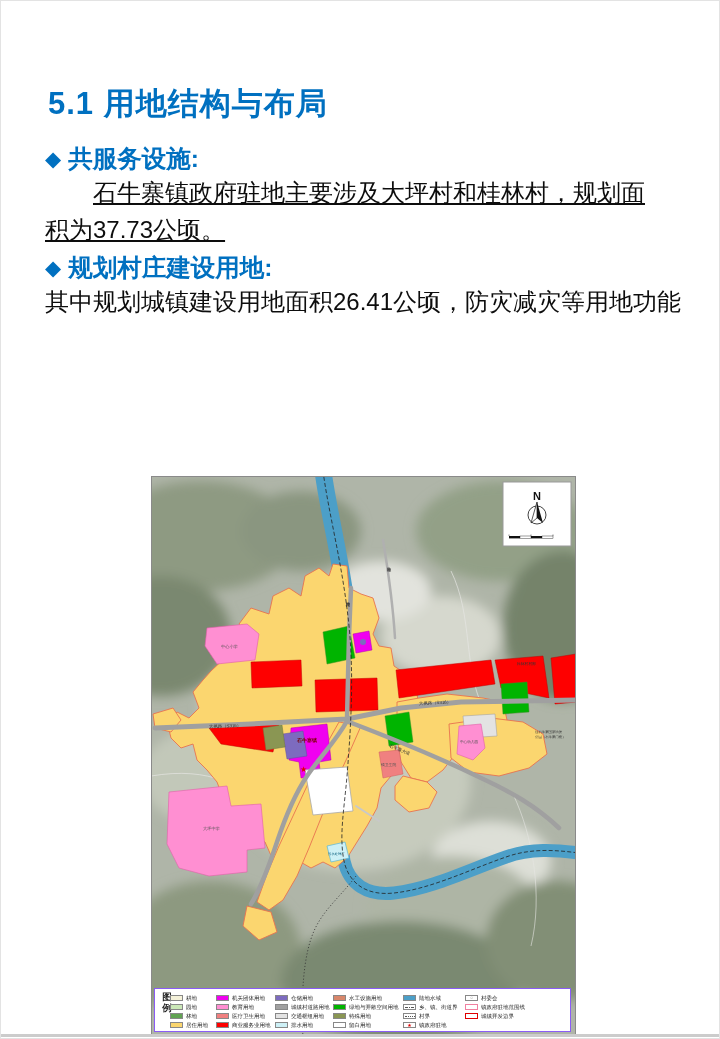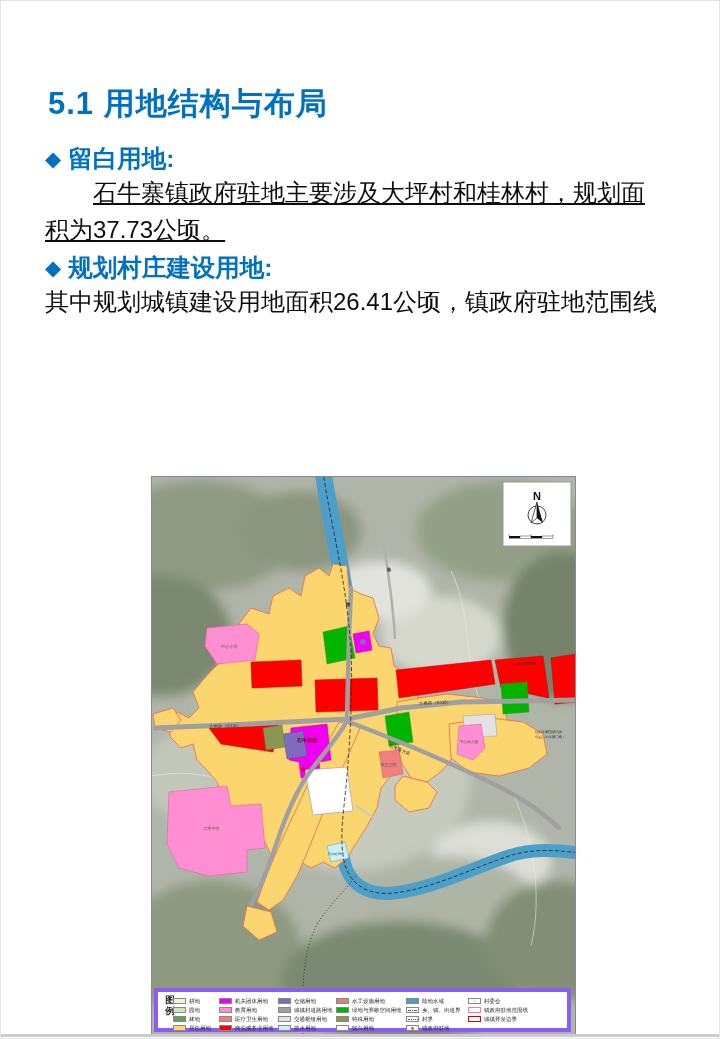--- a/index.html
+++ b/index.html
@@ -27,21 +27,21 @@
   .ind{text-indent:2em;}
   .bottom-rule{position:absolute;left:0;top:1033px;width:720px;height:3px;background:#cccccc;}
 
   
   .map-wrap{position:absolute;left:150px;top:475px;width:425px;height:560px;background:#aeb4a7;}
   .map-wrap svg{position:absolute;left:0;top:0;}
 
   
   .legend{
     position:absolute;left:3px;top:512px;width:417px;height:44px;background:#ffffff;
-    border:4px solid #8b5cf6;box-sizing:border-box;
+    border:1px solid #8b5cf6;box-sizing:border-box;
   }
   .legend-title{
     position:absolute;left:6px;top:3px;width:12px;font-size:9.5px;font-weight:bold;color:#222;
     line-height:11px;text-align:center;font-family:"Liberation Serif","DejaVu Serif",serif;
   }
   .li{position:absolute;display:flex;align-items:center;height:6px;}
   .sw{width:13px;height:5.5px;border:0.5px solid #888;box-sizing:border-box;flex:0 0 13px;}
   .ll{font-size:5.5px;color:#222;margin-left:3px;white-space:nowrap;line-height:6px;}
   .sym{background:#fff;display:flex;align-items:center;justify-content:center;}
   .dashdot{width:10px;height:1px;background:repeating-linear-gradient(90deg,#555 0 3px,transparent 3px 4.2px,#555 4.2px 5.2px,transparent 5.2px 6.4px);}
@@ -51,35 +51,35 @@
   .outline-pink{border:1px solid #f080a0;background:#fff;}
   .outline-red{border:1.6px solid #e00000;background:#fff;}
 </style>
 </head>
 <body>
 
 <div class="page-title">5.1 用地结构与布局</div>
 
 <div class="h2 h-scope">
   <span class="diamond">◆</span>
-  <span>留白用地:</span>
+  <span>共服务设施:</span>
 </div>
 
 <div class="para p1">
   <div class="pl ind">石牛寨镇政府驻地主要涉及大坪村和桂林村，规划面</div>
   <div class="pl">积为37.73公顷。</div>
 </div>
 
 <div class="h2 h-layout">
   <span class="diamond">◆</span>
   <span>规划村庄建设用地:</span>
 </div>
 
 <div class="para p2">
-  <div class="pl">其中规划城镇建设用地面积26.41公顷，镇政府驻地范围线</div>
+  <div class="pl">其中规划城镇建设用地面积26.41公顷，防灾减灾等用地功能</div>
 </div>
 
 <div class="para p3">
 </div>
 
 <div class="map-wrap">
 <svg width="425" height="560" viewBox="0 0 425 560">
   <defs>
     <filter id="blur" x="-40%" y="-40%" width="180%" height="180%">
           <feGaussianBlur stdDeviation="6"></feGaussianBlur>

